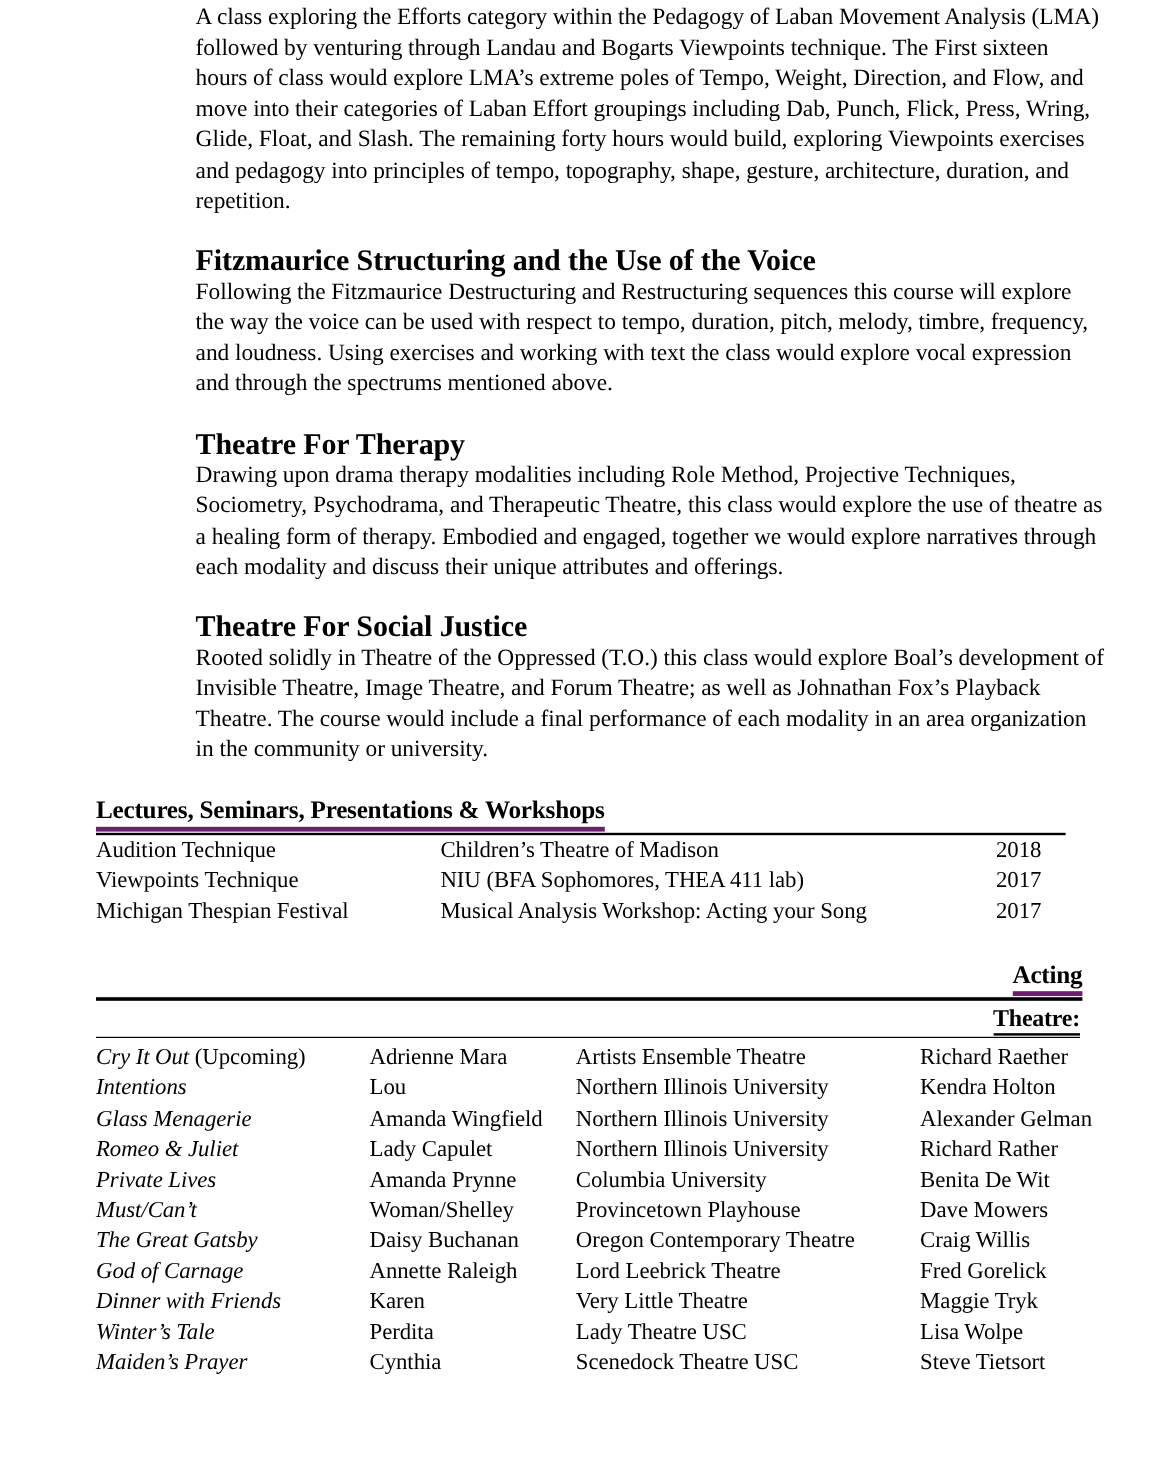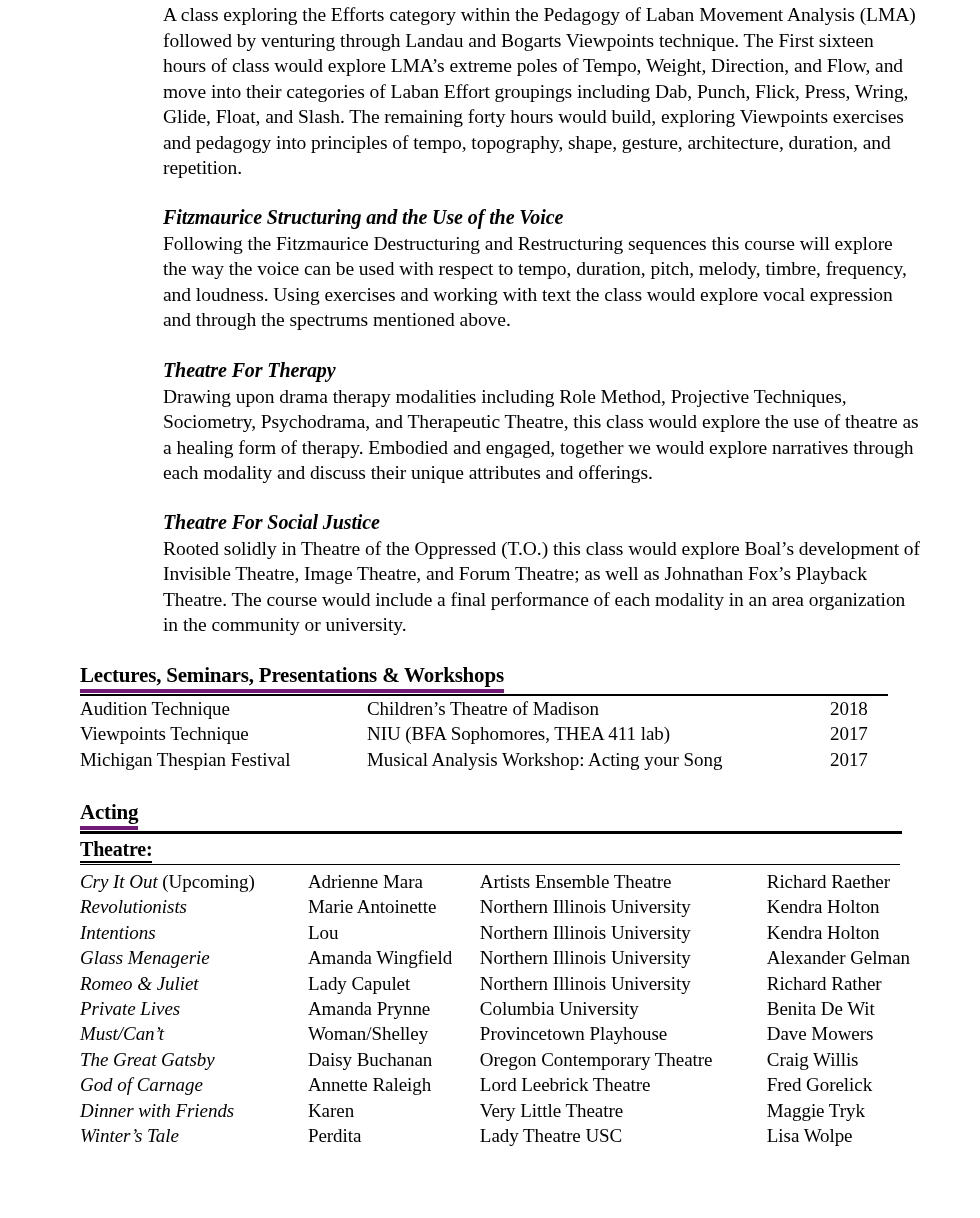--- a/index.html
+++ b/index.html
@@ -25,25 +25,24 @@
   }
 
   
   .course-block {
     position: absolute;
     left: 139px;
     width: 757px;
     margin-left: 24px;
   }
   .course-heading {
-    font-size: 20px;
+    font-size: 25px;
     font-weight: bold;
     line-height: 25.5px;
     letter-spacing: -0.1px;
-    font-style: italic;
   }
   .course-body {
     font-size: 19.5px;
     line-height: 25.5px;
     text-align: left;
     letter-spacing: -0.05px;
   }
 
   
   .section {
@@ -142,46 +141,40 @@
         <td>2017</td>
       </tr>
       <tr>
         <td>Michigan Thespian Festival</td>
         <td>Musical Analysis Workshop: Acting your Song</td>
         <td>2017</td>
       </tr>
     </tbody>
   </table>
 
-  <div class="section" style="top: 800px; width: 822px;">
+  <div class="section" style="top: 800px; width: 822px; text-align: right;">
     <span class="section-title">Acting</span>
     <hr class="section-rule thick">
   </div>
 
-  <div class="section" style="top: 838px; width: 820px;">
+  <div class="section" style="top: 838px; width: 820px; text-align: right;">
     <span class="sub-title">Theatre:</span>
     <hr class="section-rule thin">
   </div>
 
   <table class="cv-table" style="top: 869px; left: 80px; width: 830px;">
     <tbody>
 
       <tr>
         <td class="title-cell" style="width: 230px;"><span>Cry It Out</span><span class="suffix"> (Upcoming)</span></td>
         <td style="width: 173px; margin-top: 34px;">Adrienne Mara</td>
         <td style="width: 289px;">Artists Ensemble Theatre</td>
         <td>Richard Raether</td>
       </tr>
 
-      <tr>
-        <td class="title-cell"><span>Revolutionists</span><span class="suffix"></span></td>
-        <td>Marie Antoinette</td>
-        <td>Northern Illinois University</td>
-        <td>Kendra Holton</td>
-      </tr>
 
       <tr>
         <td class="title-cell"><span>Intentions</span><span class="suffix"></span></td>
         <td>Lou</td>
         <td>Northern Illinois University</td>
         <td>Kendra Holton</td>
       </tr>
 
       <tr>
         <td class="title-cell"><span>Glass Menagerie</span><span class="suffix"></span></td>
@@ -232,17 +225,23 @@
         <td>Maggie Tryk</td>
       </tr>
 
       <tr>
         <td class="title-cell"><span>Winter’s Tale</span><span class="suffix"></span></td>
         <td>Perdita</td>
         <td>Lady Theatre USC</td>
         <td>Lisa Wolpe</td>
       </tr>
 
+      <tr>
+        <td class="title-cell"><span>Maiden’s Prayer</span><span class="suffix"></span></td>
+        <td>Cynthia</td>
+        <td>Scenedock Theatre USC</td>
+        <td>Steve Tietsort</td>
+      </tr>
 
     </tbody>
   </table>
 
 </div>
 
 </body></html>

